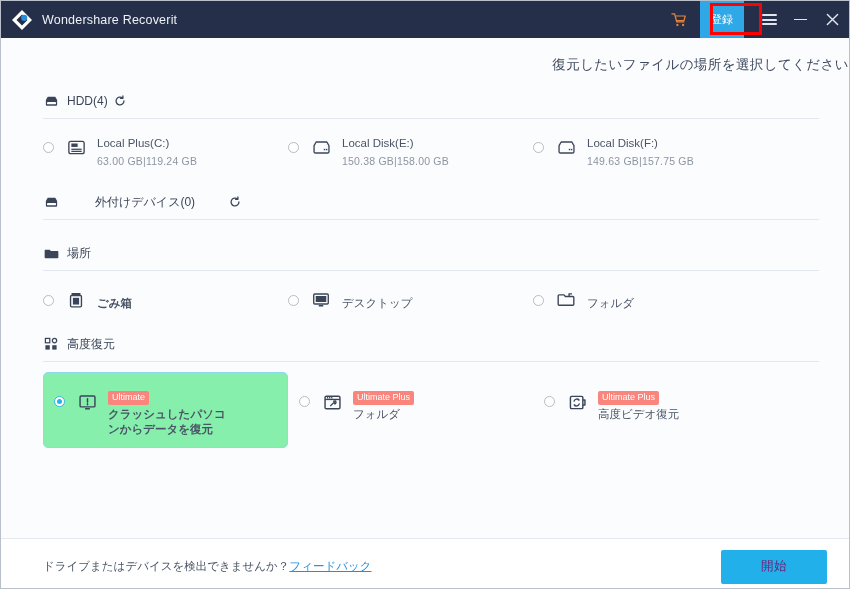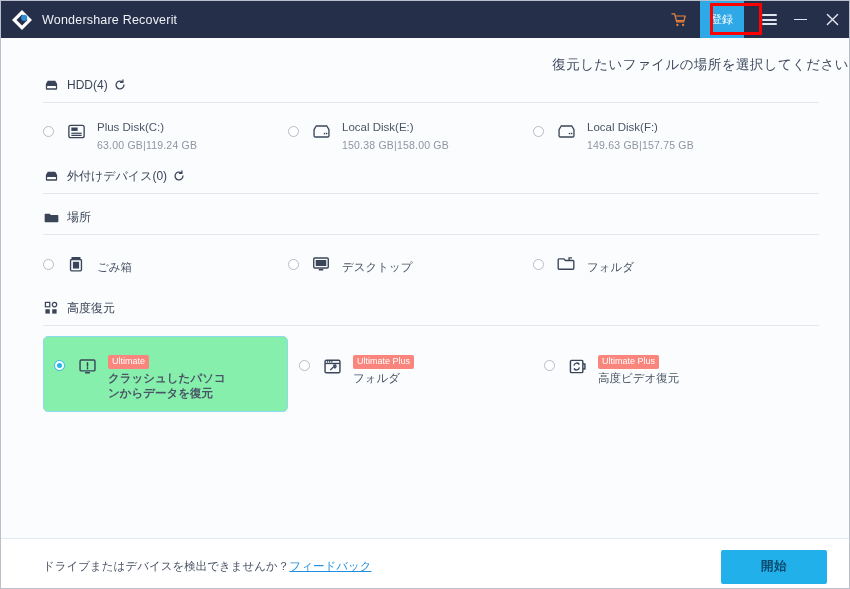--- a/index.html
+++ b/index.html
@@ -73,20 +73,21 @@
     text-align:right;
     color:#3f4a60;
     font-size:13.5px;
     padding-top:18px;
     letter-spacing:.4px;
   }
 
   .section-head{
     display:flex;align-items:center;
     padding:0 0 0 42px;
+    margin-top:16px;
     height:22px;
   }
   .section-head .sh-icon{width:16px;height:16px;flex:0 0 auto;display:flex;align-items:center;justify-content:center;}
   .section-head .sh-label{
     color:#3b4559;font-size:12px;margin-left:8px;white-space:nowrap;
   }
   .section-head .sh-refresh{margin-left:6px;display:flex;align-items:center;}
   .divider{
     height:1px;background:#e3e7ee;margin:6px 30px 0 42px;
   }
@@ -177,26 +178,25 @@
     border-top:1px solid #e5e8ee;
     display:flex;align-items:center;
     box-sizing:border-box;
     padding:0 22px 0 42px;
   }
   .foot-text{color:#4a5466;font-size:11.5px;}
   .foot-link{color:#1f8fe0;font-size:11.5px;text-decoration:underline;cursor:pointer;}
   .start-btn{
     margin-left:auto;
     width:106px;height:34px;
-    background:#22b0ea;color:#0c4a6e;
+    background:#22b0ea;color:#701a75;
     font-size:12.5px;
     display:flex;align-items:center;justify-content:center;
     border-radius:2px;cursor:pointer;
     letter-spacing:.5px;
-    font-weight:bold;
   }
   svg{display:block;}
 </style>
 </head>
 <body>
 
 <div class="app">
 
   <div class="titlebar">
     <span class="logo">
@@ -269,21 +269,21 @@
         <span class="radio"></span>
         <span class="cell-icon">
           <svg viewBox="0 0 22 22" width="21" height="21">
             <rect x="3" y="4.5" width="16" height="13" rx="2" fill="none" stroke="#3b4559" stroke-width="1.4"></rect>
             <rect x="5.6" y="6.8" width="6.6" height="3.6" fill="#3b4559"></rect>
             <rect x="5.6" y="12.2" width="10.8" height="1.3" fill="#3b4559"></rect>
             <rect x="5.6" y="14.4" width="10.8" height="1.3" fill="#3b4559"></rect>
           </svg>
         </span>
         <span class="disk-info">
-          <span class="disk-name">Plus Disk(C:)</span>
+          <span class="disk-name">Local Plus(C:)</span>
           <span class="bar"><span style="width: 53%;"></span></span>
           <span class="disk-cap">63.00  GB|119.24  GB</span>
         </span>
       </div>
 
 
       <div class="cell">
         <span class="radio"></span>
         <span class="cell-icon">
           <svg viewBox="0 0 22 22" width="21" height="21">
@@ -310,50 +310,50 @@
         </span>
         <span class="disk-info">
           <span class="disk-name">Local Disk(F:)</span>
           <span class="bar"><span style="width: 6%;"></span></span>
           <span class="disk-cap">149.63  GB|157.75  GB</span>
         </span>
       </div>
 
     </div>
 
-    <div class="section-head" style="margin-top:12px;">
+    <div class="section-head" style="margin-top:22px;gap:28px;">
       <span class="sh-icon">
         <svg viewBox="0 0 16 16" width="15" height="15">
           <path d="M2 6.5 L4 3 h8 l2 3.5 v5 a1 1 0 0 1 -1 1 H3 a1 1 0 0 1 -1 -1 z" fill="#3b4559"></path>
           <rect x="3.2" y="8.6" width="9.6" height="2.4" rx="0.5" fill="#ffffff"></rect>
         </svg>
       </span>
       <span class="sh-label">外付けデバイス(0)</span>
       <span class="sh-refresh">
         <svg viewBox="0 0 14 14" width="12" height="12">
           <path d="M11.6 7 a4.6 4.6 0 1 1 -1.6 -3.5" fill="none" stroke="#3b4559" stroke-width="1.5" stroke-linecap="round"></path>
           <path d="M10.4 1.1 L10.4 3.9 L7.6 3.9" fill="none" stroke="#3b4559" stroke-width="1.5" stroke-linecap="round" stroke-linejoin="round"></path>
         </svg>
       </span>
     </div>
     <div class="divider"></div>
 
-    <div class="section-head" style="margin-top:12px;">
+    <div class="section-head" style="margin-top:22px;">
       <span class="sh-icon">
         <svg viewBox="0 0 16 16" width="15" height="15">
           <path d="M1.5 4 h4.6 l1.2 1.4 h7.2 a0.8 0.8 0 0 1 0.8 0.8 v6 a0.8 0.8 0 0 1 -0.8 0.8 H1.5 a0.8 0.8 0 0 1 -0.8 -0.8 V4.8 A0.8 0.8 0 0 1 1.5 4 z" fill="#3b4559"></path>
         </svg>
       </span>
       <span class="sh-label">場所</span>
     </div>
     <div class="divider"></div>
 
     <div class="grid" style="padding-top:4px;">
 
-      <div class="cell" style="min-height:34px;">
+      <div class="cell" style="min-height:34px;font-weight:bold;">
         <span class="radio" style="margin-top:6px;"></span>
         <span class="cell-icon" style="margin-top:0;">
           <svg viewBox="0 0 22 22" width="20" height="20">
             <rect x="6" y="3.4" width="10" height="2" rx="0.6" fill="#3b4559"></rect>
             <rect x="5" y="6" width="12" height="12.6" rx="1.2" fill="none" stroke="#3b4559" stroke-width="1.5"></rect>
             <rect x="7.6" y="8.6" width="6.8" height="7.4" fill="#3b4559"></rect>
           </svg>
         </span>
         <span class="place-label">ごみ箱</span>
       </div>

